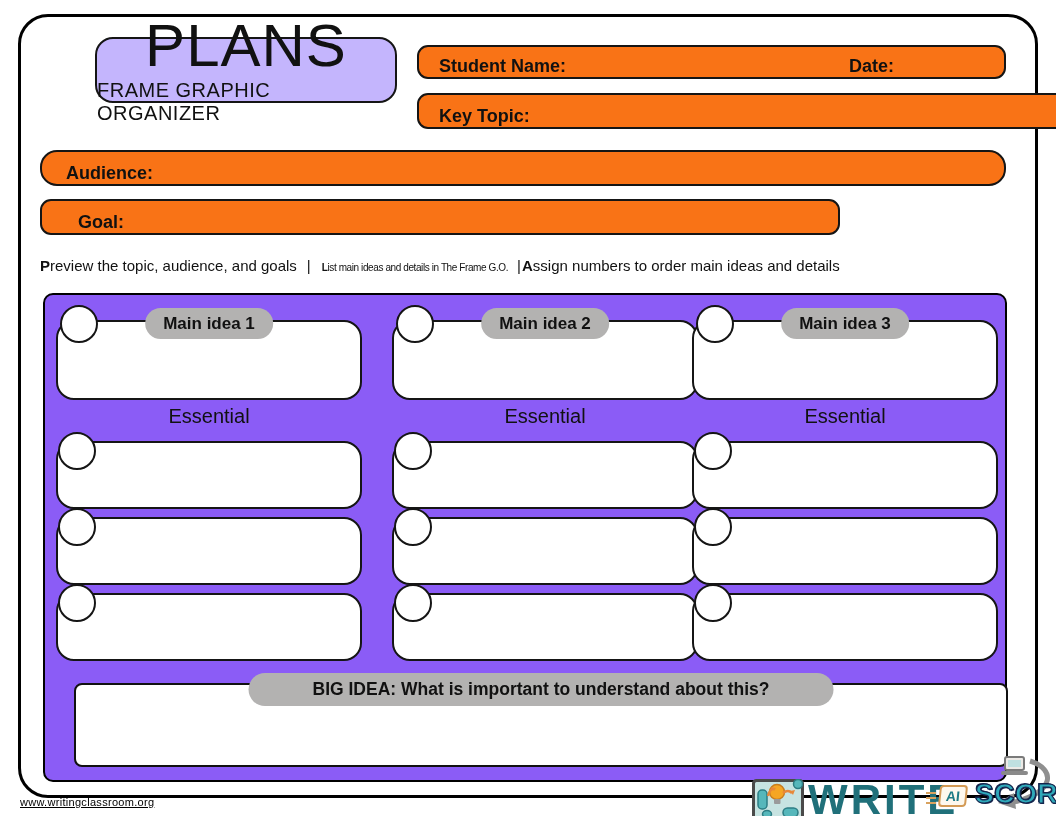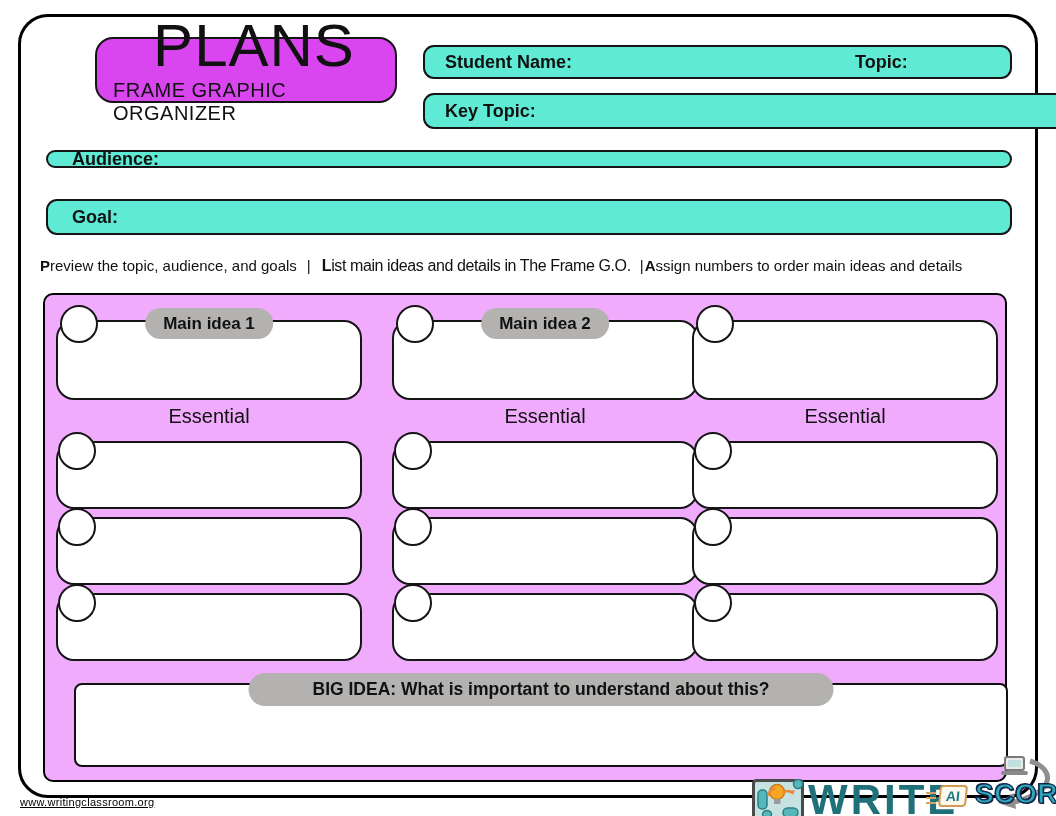--- a/index.html
+++ b/index.html
@@ -11,51 +11,51 @@
     color:#111;
     overflow:hidden;
   }
   .outer-border {
     position:absolute; left:18px; top:14px; width:1020px; height:784px;
     border:3px solid #000; border-radius:30px; background:#fff;
   }
   
   .plans-box {
     position:absolute; left:95px; top:37px; width:302px; height:66px;
-    background:#d946ef; border:2px solid #151515; border-radius:18px;
-    display:flex; flex-direction:column; align-items:center; justify-content:center;padding-left:16px;
+    background:#c4b5fd; border:2px solid #151515; border-radius:18px;
+    display:flex; flex-direction:column; align-items:center; justify-content:center;
   }
   .plans-title { font-size:60px; line-height:1; letter-spacing:1px; font-weight:400; }
   .plans-subtitle { font-size:20px; margin-top:3px; letter-spacing:0.5px; }
 
   
   .field {
-    position:absolute; background:#5eead4; border:2px solid #151515; border-radius:11px;
-    display:flex; align-items:center; font-weight:bold; font-size:18px;margin-left:6px;
+    position:absolute; background:#f97316; border:2px solid #151515; border-radius:11px;
+    display:flex; align-items:flex-end; font-weight:bold; font-size:18px;
   }
   .field-student { left:417px; top:45px; width:589px; height:34px; padding-left:20px; }
   .date-label { position:absolute; left:430px; }
   .field-keytopic { left:417px; top:93px; width:658px; height:36px; padding-left:20px; }
-  .field-audience { left:40px; top:150px; width:966px; height:18px; padding-left:24px;border-radius:17px; }
-  .field-goal { left:40px; top:199px; width:966px; height:36px; padding-left:24px; }
+  .field-audience { left:40px; top:150px; width:966px; height:36px; padding-left:24px;border-radius:17px; }
+  .field-goal { left:40px; top:199px; width:800px; height:36px; padding-left:36px; }
 
   
   .instructions {
     position:absolute; left:40px; top:257px; width:986px; height:18px;
     display:flex; align-items:baseline; font-size:15px; white-space:nowrap;
   }
   .instructions .b { font-weight:bold; }
   .pipe1 { margin:0 11px 0 10px; }
   .pipe2 { margin:0 1px 0 9px; }
-  .seg-narrow { font-size:16px; letter-spacing:-0.4px; }
+  .seg-narrow { font-size:10px; letter-spacing:-0.4px; }
 
   
   .frame {
     position:absolute; left:43px; top:293px; width:964px; height:489px;
-    background:#f0abfc; border:2.5px solid #000; border-radius:10px;
+    background:#8b5cf6; border:2.5px solid #000; border-radius:10px;
   }
   .col { position:absolute; top:0; width:306px; height:100%; }
   .col-1 { left:11px; } .col-2 { left:347px; } .col-3 { left:647px; }
 
   .mi-unit { position:absolute; left:0; top:25px; width:100%; height:80px; }
   .mi-box {
     position:absolute; inset:0; background:#fff;
     border:2px solid #151515; border-radius:18px;
   }
   .num-circle {
@@ -120,21 +120,21 @@
 
 <div class="outer-border"></div>
 
 <div class="plans-box">
   <div class="plans-title">PLANS</div>
   <div class="plans-subtitle">FRAME GRAPHIC ORGANIZER</div>
 </div>
 
 <div class="field field-student">
   <span>Student Name:</span>
-  <span class="date-label">Topic:</span>
+  <span class="date-label">Date:</span>
 </div>
 <div class="field field-keytopic">
   <span>Key Topic:</span>
 </div>
 <div class="field field-audience">
   <span>Audience:</span>
 </div>
 <div class="field field-goal">
   <span>Goal:</span>
 </div>
@@ -188,20 +188,21 @@
     <div class="d-unit d-3">
       <div class="d-box"></div>
       <div class="num-circle d-circle"></div>
     </div>
   </div>
 
   <div class="col col-3">
     <div class="mi-unit">
       <div class="mi-box"></div>
       <div class="num-circle mi-circle"></div>
+      <div class="mi-pill">Main idea 3</div>
     </div>
     <div class="essential">Essential</div>
     <div class="d-unit d-1">
       <div class="d-box"></div>
       <div class="num-circle d-circle"></div>
     </div>
     <div class="d-unit d-2">
       <div class="d-box"></div>
       <div class="num-circle d-circle"></div>
     </div>

